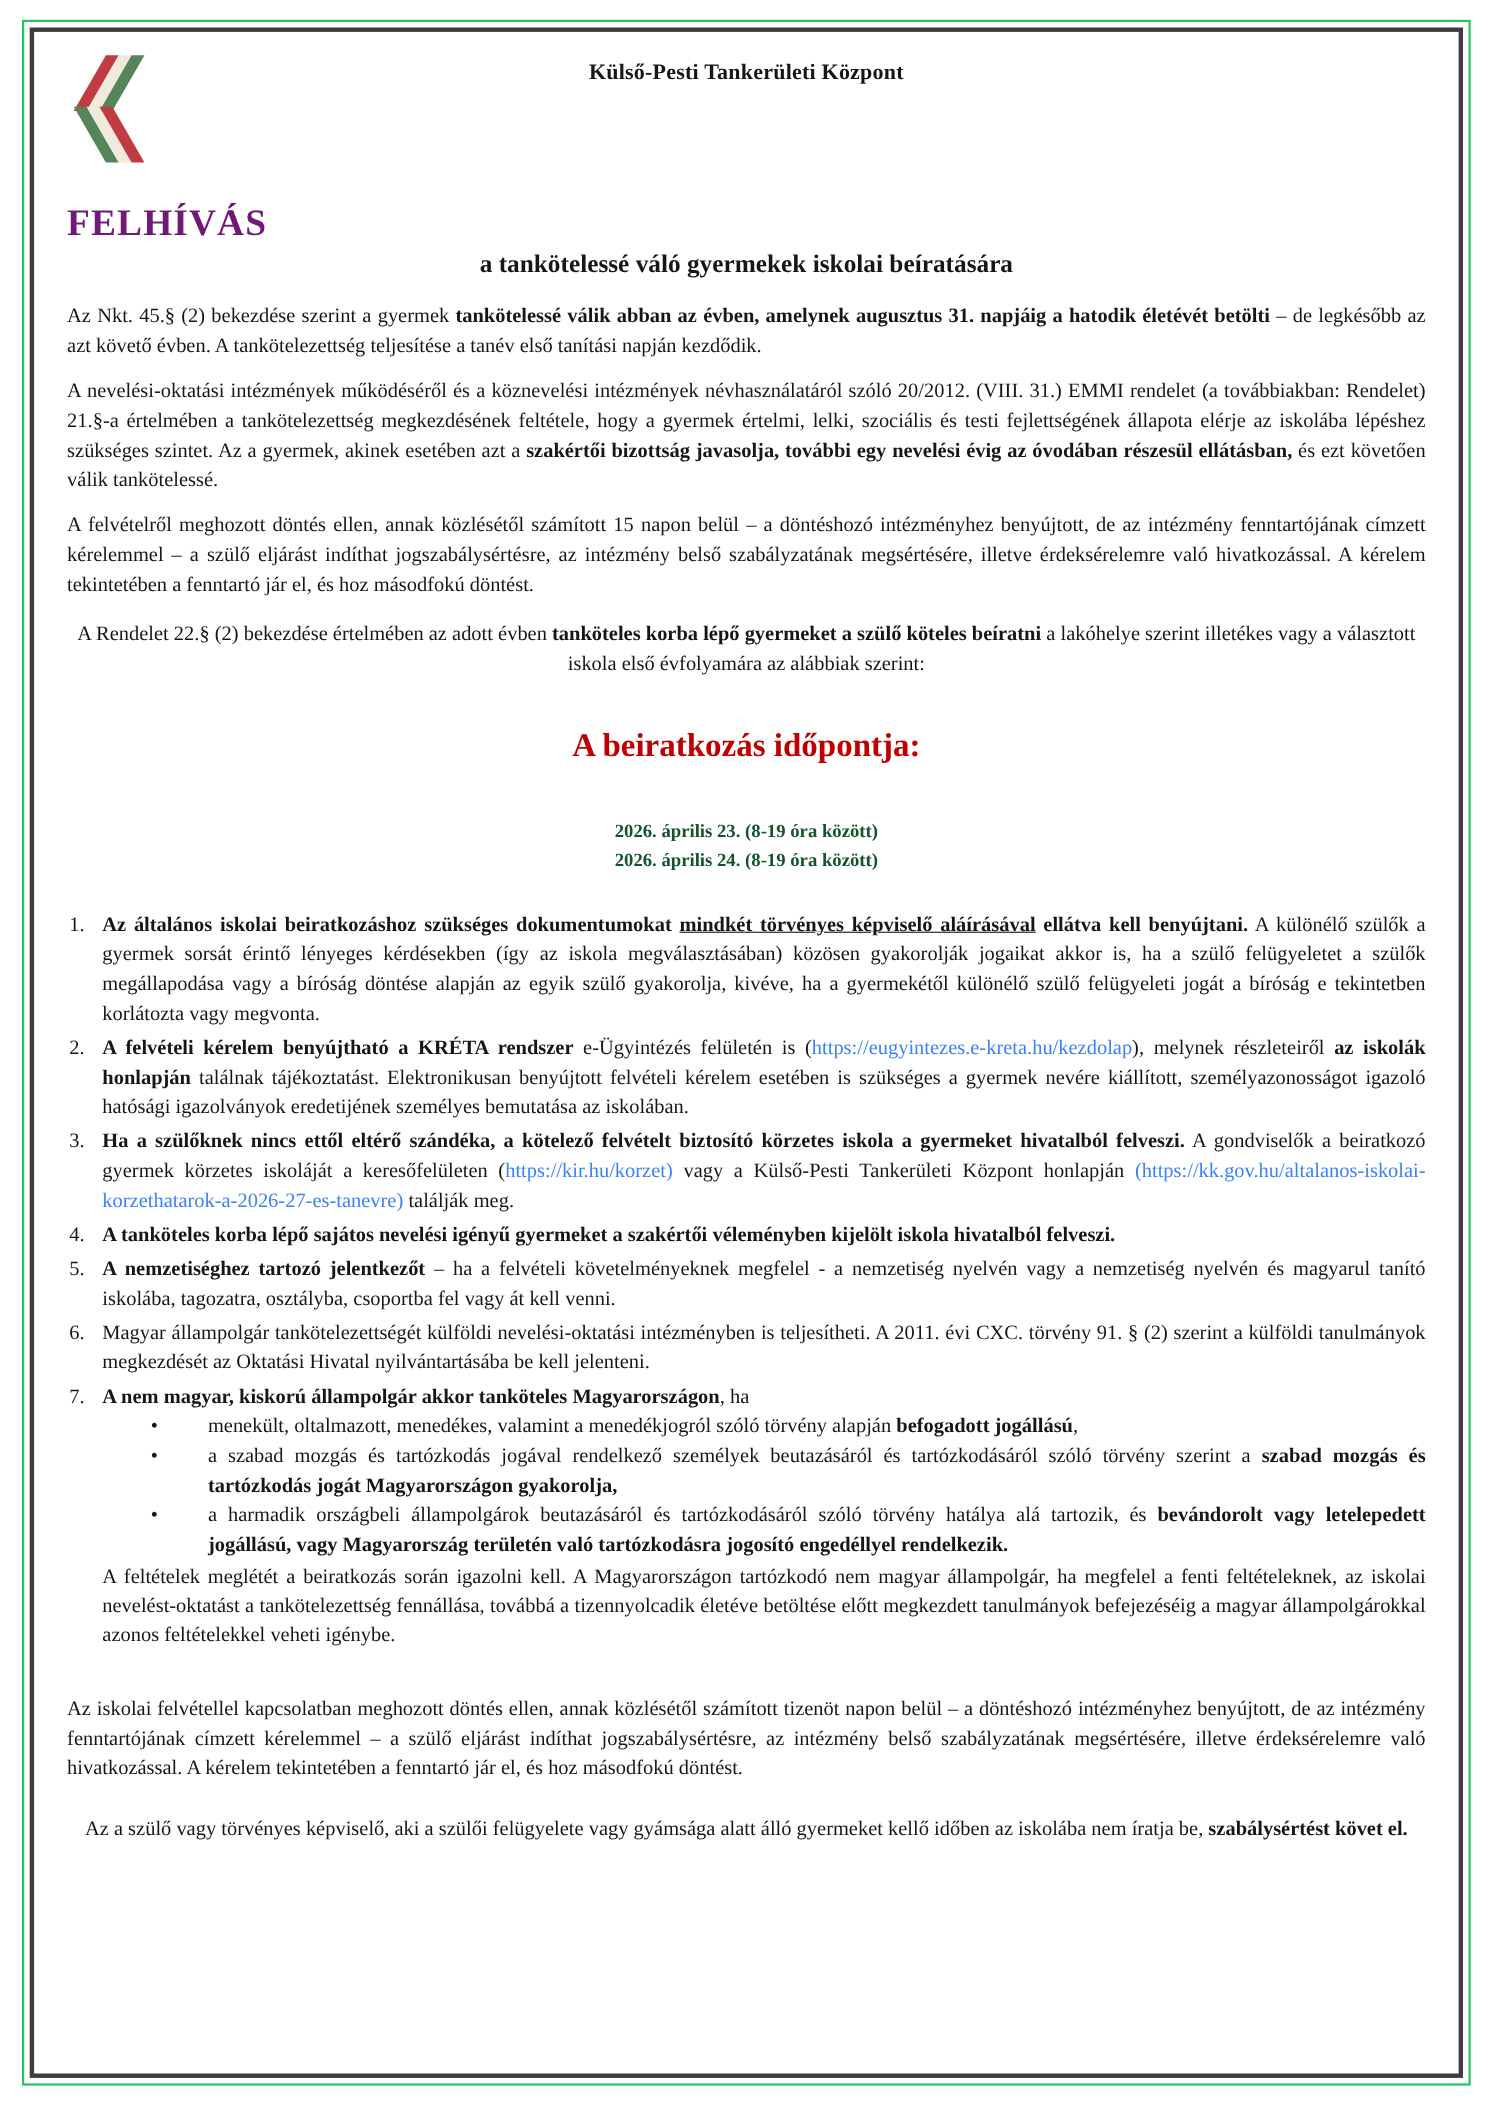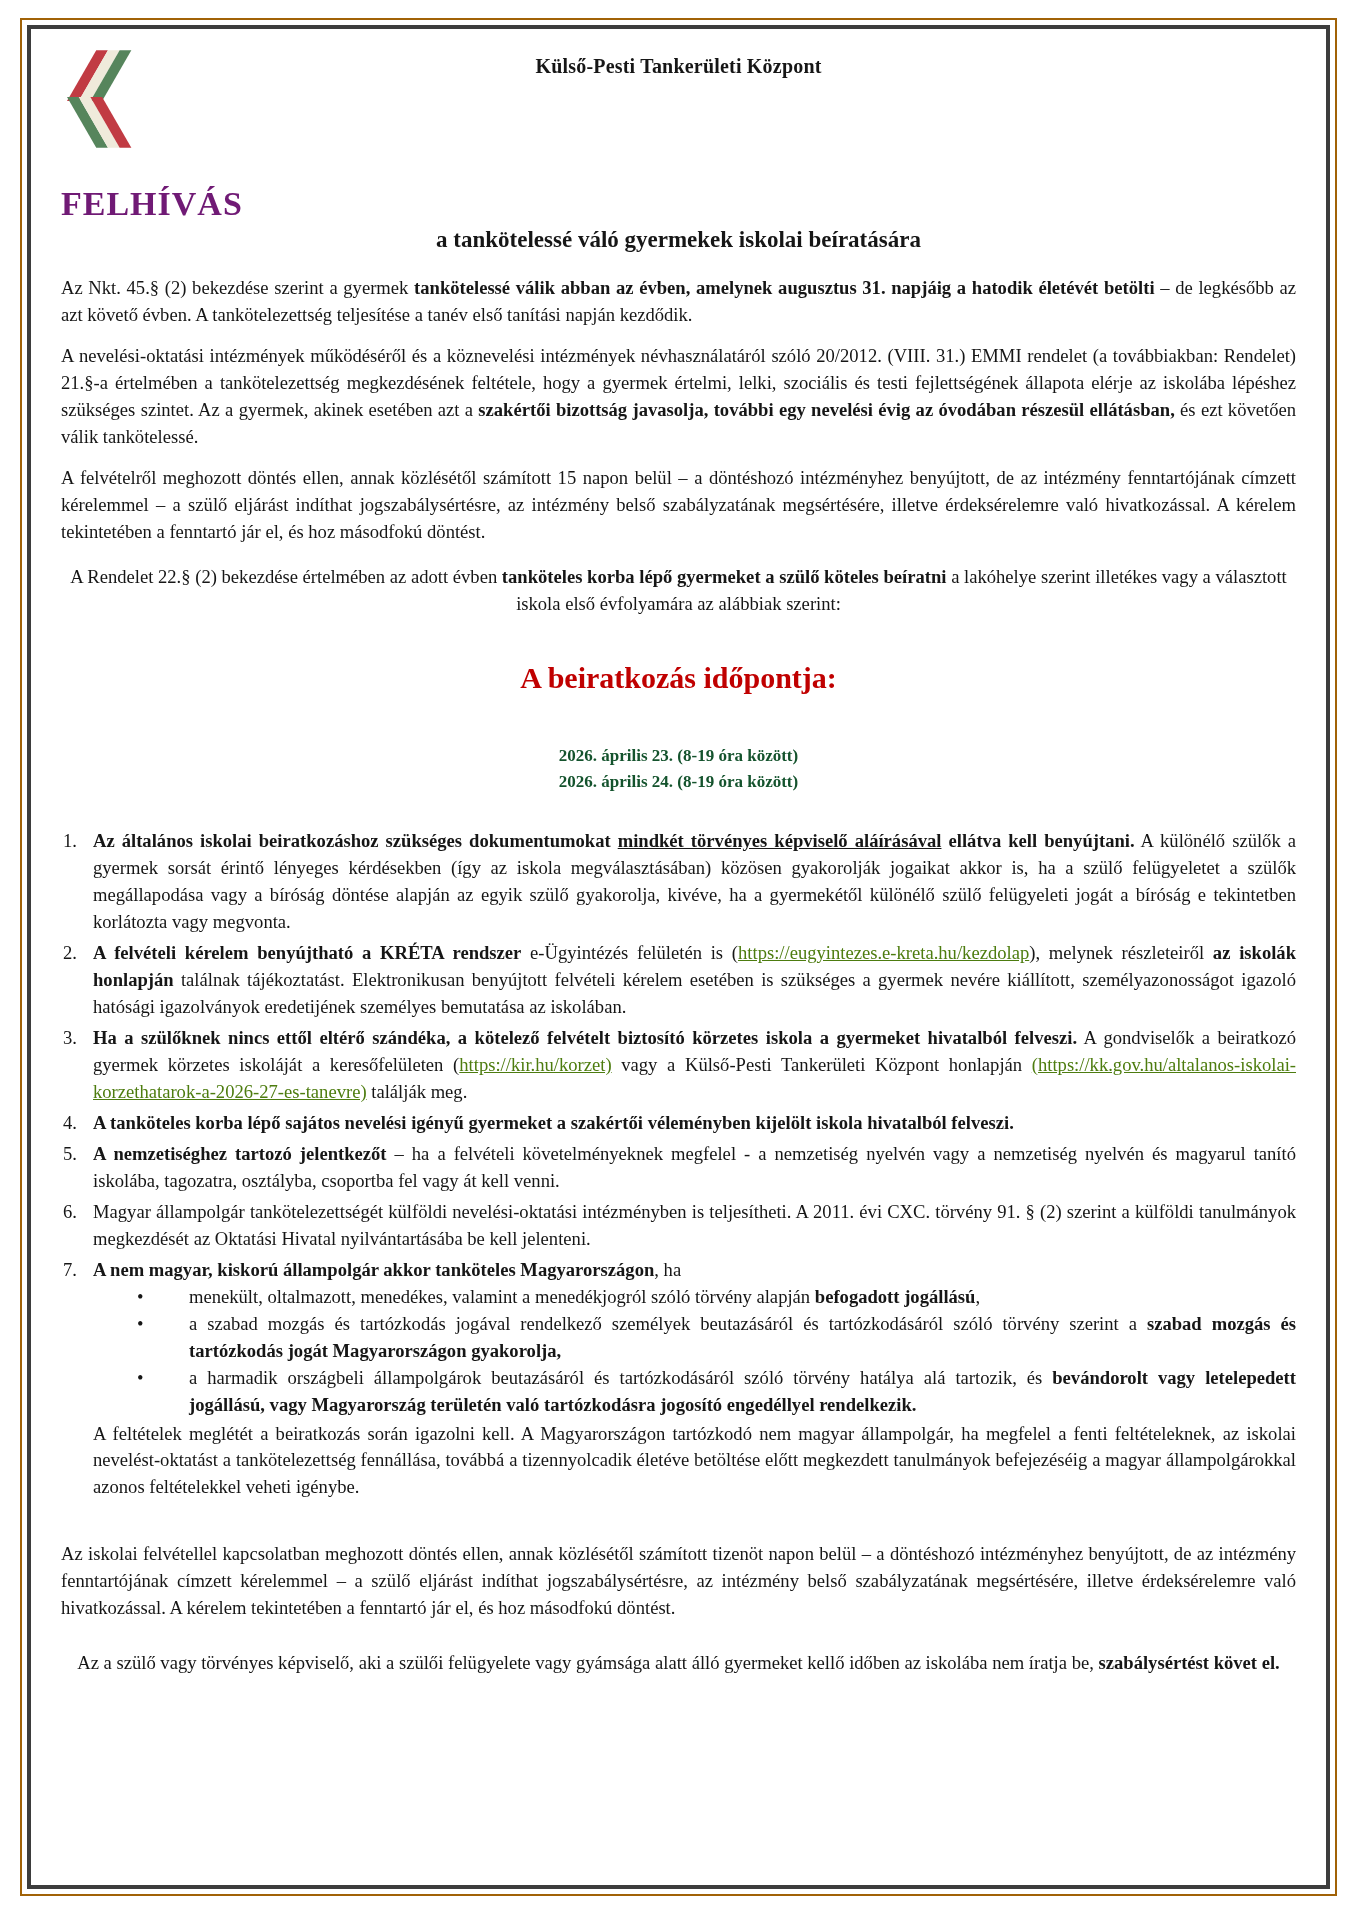--- a/index.html
+++ b/index.html
@@ -6,21 +6,21 @@
   body{
     width:1357px;height:1920px;
     background:#ffffff;
     font-family:"Liberation Serif","DejaVu Serif",serif;
     color:#161616;
     position:relative;
     overflow:hidden;
   }
   .frame-outer{
     position:absolute; inset:18px 20px 24px 20px;
-    border:2px solid #a16207;
+    border:2px solid #22c55e;
   }
   .frame-inner{
     position:absolute; inset:5px;
     border:4px solid #3d3d3d;
     overflow:hidden;
   }
   .content{
     padding:18px 30px 10px 30px;
   }
   .doc-header{position:relative; min-height:104px;}
@@ -57,21 +57,21 @@
   .num{flex:0 0 30px; padding-left:2px;}
   .li-text, .li-body{flex:1; text-align:justify;}
   .bullet{display:flex; margin-left:30px;}
   .bullet-mark{flex:0 0 52px; padding-left:14px;}
   .bullet-text{flex:1; text-align:justify;}
   .li-cont{text-align:justify; margin-top:2px;}
   .closing{margin-top:40px;}
   .final{text-align:center; margin-top:28px;}
   .b{font-weight:bold;text-align:center;}
   .u{text-decoration:underline;}
-  .lnk{color:#4d7c0f; text-decoration:underline; cursor:pointer;}
+  .lnk{color:#3b82f6; cursor:pointer;}
 </style>
 </head>
 <body>
 
 <div class="frame-outer">
 <div class="frame-inner">
 <div class="content">
 
   <header class="doc-header">
     <div class="logo">

